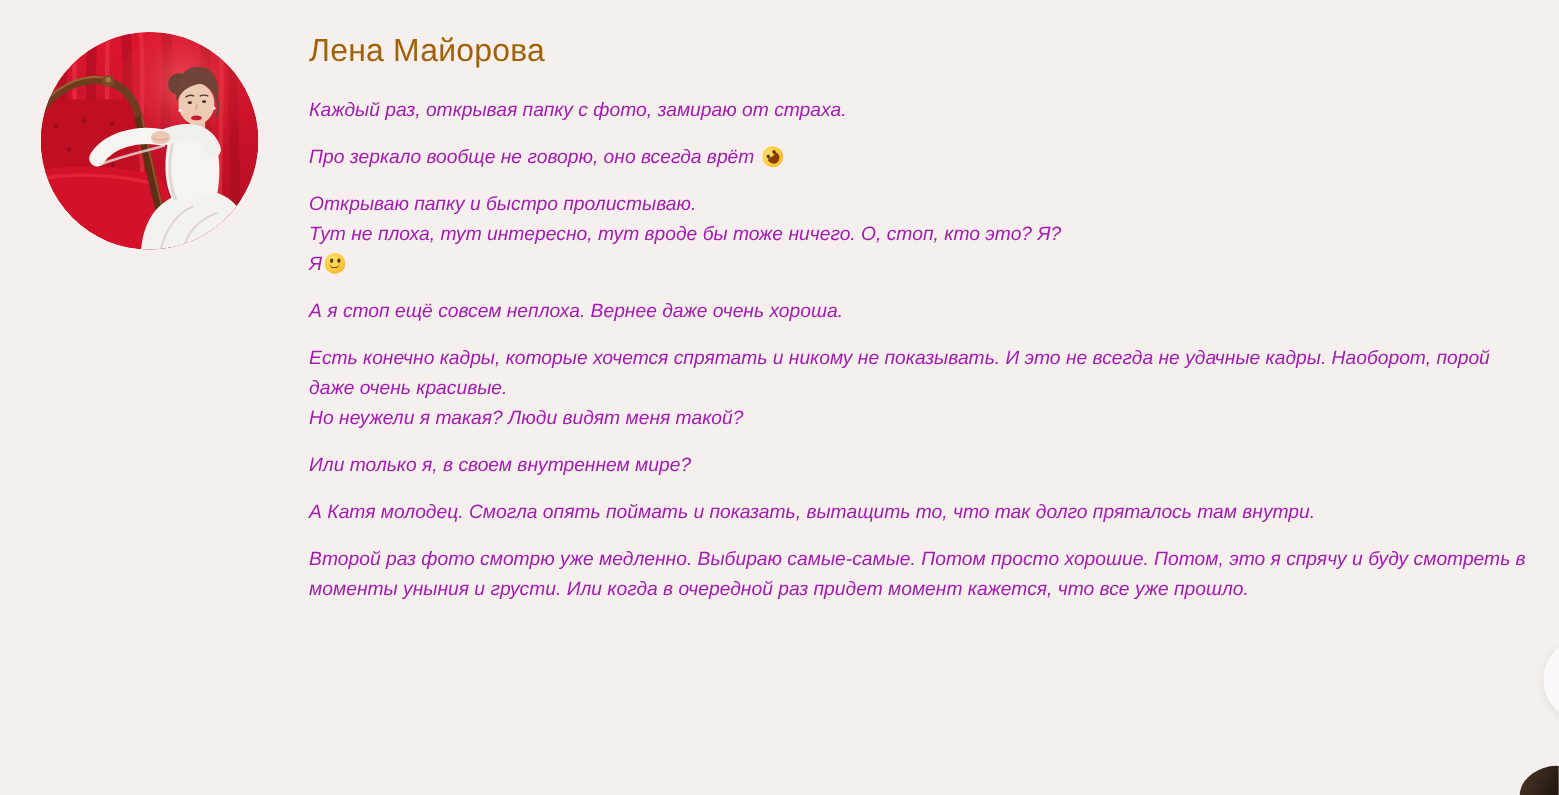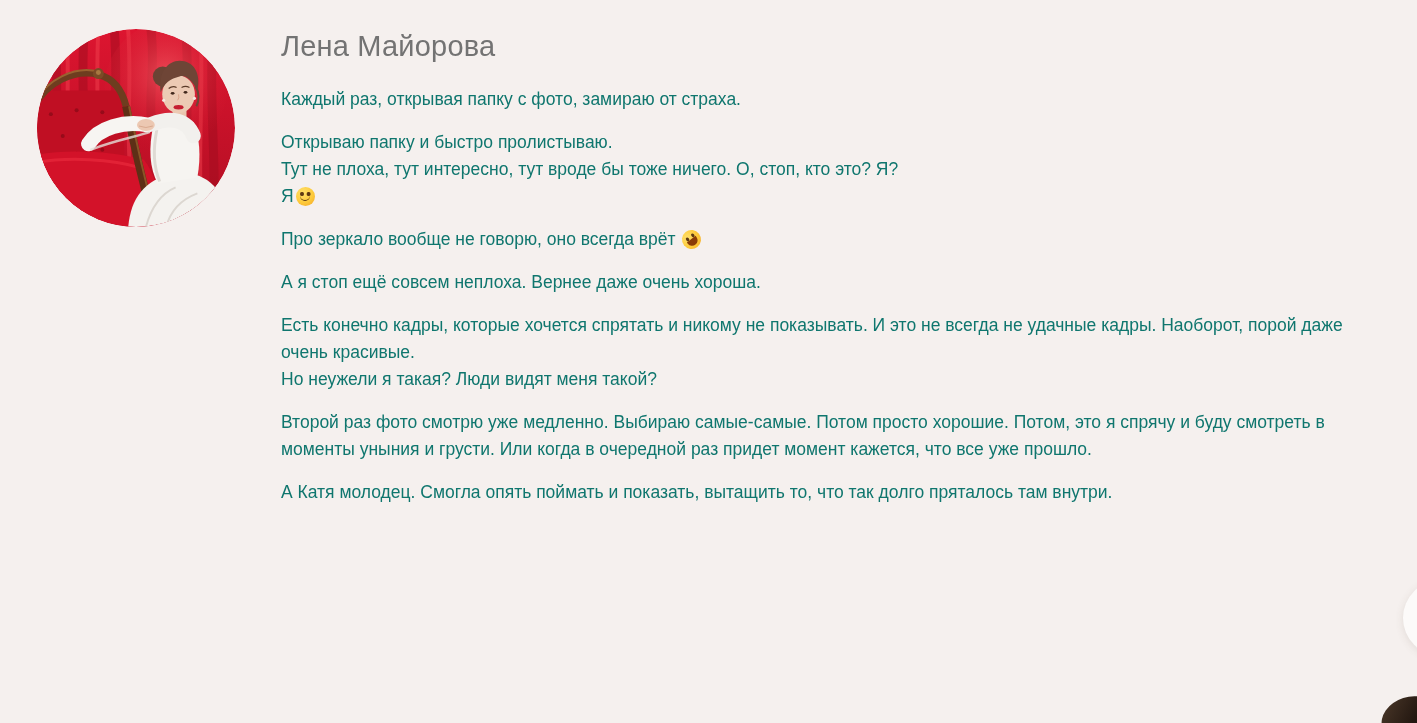--- a/index.html
+++ b/index.html
@@ -18,26 +18,27 @@
   }
   .avatar-wrap svg { display: block; width: 100%; height: 100%; }
 
   
   .content {
     position: absolute; left: 281px; top: 0; width: 1106px;
   }
   h1.profile-name {
     margin: 30px 0 24px 0;
     font-size: 29px; line-height: 32px; font-weight: 400;
-    font-style: normal; color: #737373; letter-spacing: 0.2px;
+    font-style: normal; color: #a16207; letter-spacing: 0.2px;
   }
   .testimonial p {
     margin: 16px 0;
+    font-style: italic;
     font-size: 17.5px; line-height: 27px;
-    color: #0f766e;
+    color: #a21caf;
   }
   .testimonial p:first-child { margin-top: 0; }
 
   
   .emoji {
     display: inline-block; width: 19px; height: 19px; border-radius: 50%;
     background: radial-gradient(circle at 38% 30%, #ffe06a 0%, #fdca3a 55%, #f3a428 100%);
     position: relative; vertical-align: -3.5px; margin: 0 2px;
     font-style: normal;
   }
@@ -164,26 +165,27 @@
           <path d="M103,98 q7,3 14,0" stroke="#d9a98f" stroke-width="1" fill="none"></path>
         </g>
       </g>
     </svg>
   </div>
 
   <div class="content">
     <h1 class="profile-name">Лена Майорова</h1>
     <div class="testimonial">
         <p><span>Каждый раз, открывая папку с фото, замираю от страха.</span></p>
+        <p><span>Про зеркало вообще не говорю, оно всегда врёт <span class="emoji rofl"></span></span></p>
         <p><span>Открываю папку и быстро пролистываю.</span><br><span>Тут не плоха, тут интересно, тут вроде бы тоже ничего. О, стоп, кто это? Я?</span><br><span>Я<span class="emoji smile"></span></span></p>
-        <p><span>Про зеркало вообще не говорю, оно всегда врёт <span class="emoji rofl"></span></span></p>
         <p><span>А я стоп ещё совсем неплоха. Вернее даже очень хороша.</span></p>
         <p><span>Есть конечно кадры, которые хочется спрятать и никому не показывать. И это не всегда не удачные кадры. Наоборот, порой даже очень красивые.</span><br><span>Но неужели я такая? Люди видят меня такой?</span></p>
+        <p><span>Или только я, в своем внутреннем мире?</span></p>
+        <p><span>А Катя молодец. Смогла опять поймать и показать, вытащить то, что так долго пряталось там внутри.</span></p>
         <p><span>Второй раз фото смотрю уже медленно. Выбираю самые-самые. Потом просто хорошие. Потом, это я спрячу и буду смотреть в моменты уныния и грусти. Или когда в очередной раз придет момент кажется, что все уже прошло.</span></p>
-        <p><span>А Катя молодец. Смогла опять поймать и показать, вытащить то, что так долго пряталось там внутри.</span></p>
       </div>
   </div>
 
   <button class="edge-button" aria-label="next"></button>
 
   <div class="next-photo-corner"></div>
 
 </div>
 
 </body></html>

